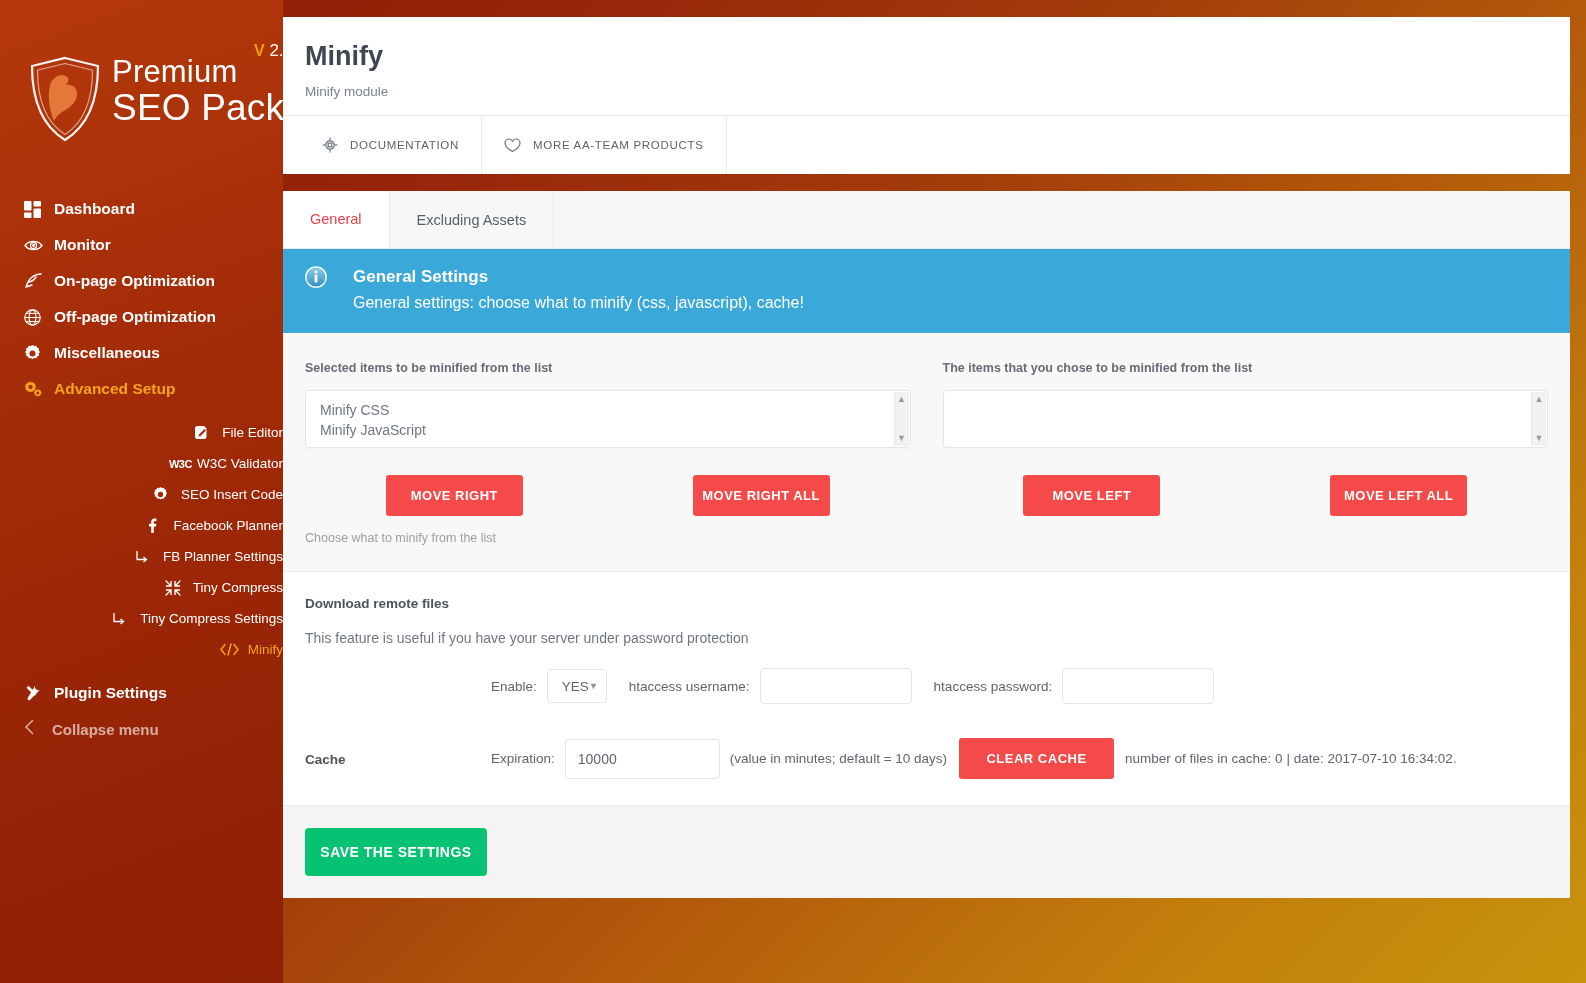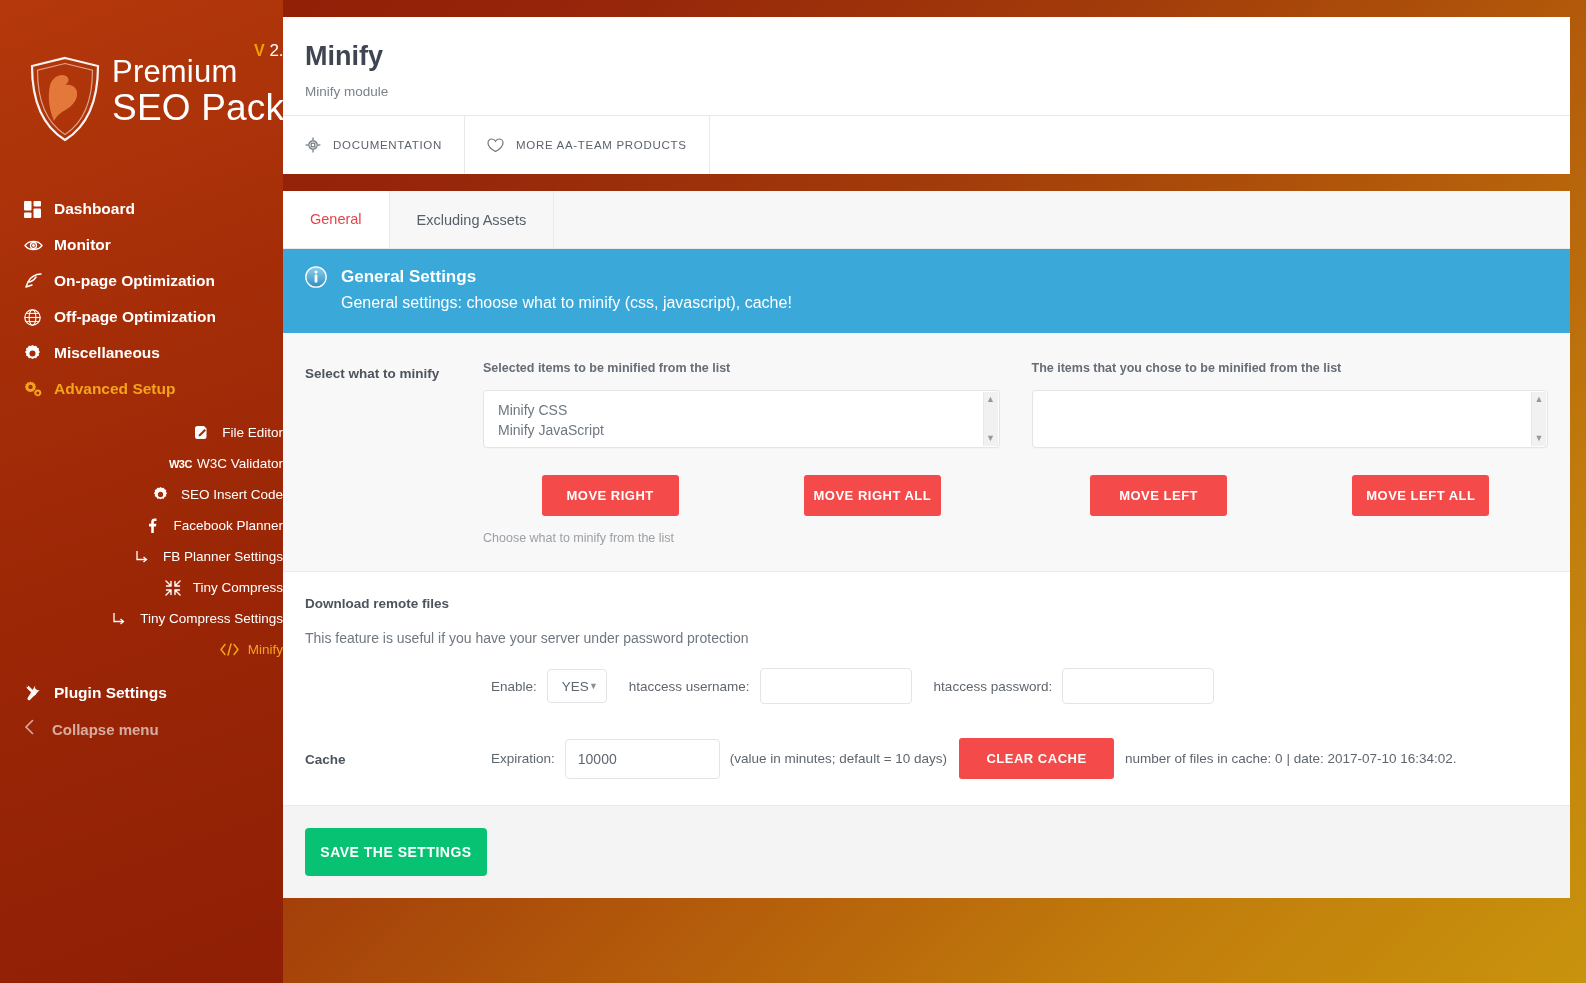--- a/index.html
+++ b/index.html
@@ -84,36 +84,36 @@
   .page-title { font-size: 27px; font-weight: 700; color: #3f4652; line-height: 34px; }
   .page-sub { font-size: 13.5px; color: #7a828c; margin-top: 11px; }
 
   .action-bar { display: flex; border-top: 1px solid #e7e9eb; }
   .action-item {
     display: flex; align-items: center; gap: 12px;
     padding: 0 22px; height: 58px;
     border-right: 1px solid #e7e9eb; cursor: pointer;
     font-size: 11.5px; letter-spacing: .7px; color: #5c636d; font-weight: 400;
   }
-  .action-item:first-child { padding-left: 22px; text-align: right; }
+  .action-item:first-child { padding-left: 39px; text-align: right; }
   .action-item .ico { color: #6b7680; display: flex; }
   .action-spacer { flex: 1; border-right: none; }
 
   .tabs { display: flex; background: #f7f7f7; border-bottom: 1px solid #e7e9eb; }
   .tab {
     padding: 0 27px; height: 57px; display: flex; align-items: center;
     font-size: 14.5px; color: #55606b; cursor: pointer;
     background: #f7f7f7; border-right: 1px solid #ebebeb;
   }
   .tab.active { background: #fff; color: #e8424a; border-bottom: 1px solid #fff;
                 margin-bottom: -1px; border-right: 1px solid #e7e9eb; }
 
   .banner {
     background: #3aa8d8; color: #fff;
-    padding: 16px 22px 20px 22px; display: flex; gap: 14px; align-items: flex-start;
+    padding: 16px 22px 20px 22px; display: flex; gap: 26px; align-items: flex-start;
   }
   .banner-ico { margin-top: 1px; flex: none; }
   .banner h3 { font-size: 17px; font-weight: 700; line-height: 24px; }
   .banner p { font-size: 16px; font-weight: 400; margin-top: 4px; line-height: 20px; }
 
   .sec-grey { background: #f8f8f8; border-bottom: 1px solid #ebebeb; }
   .sec-white { background: #fff; }
 
   .row-label { font-size: 13.5px; font-weight: 700; color: #4d545d; }
 
@@ -434,23 +434,20 @@
         </svg>
       </span>
       <div>
         <h3>General Settings</h3>
         <p>General settings: choose what to minify (css, javascript), cache!</p>
       </div>
     </div>
 
     <div class="sec-grey">
       <div class="minify-sec">
-        <div class="minify-left">
-          <div class="row-label">Select what to minify</div>
-        </div>
         <div class="minify-cols">
 
           <div class="mcol">
             <div class="mcol-head">Selected items to be minified from the list</div>
             <div class="listbox">
               <div class="opt">Minify CSS</div>
               <div class="opt">Minify JavaScript</div>
               <div class="sbar">
                 <i>▲</i>
                 <i>▼</i>

